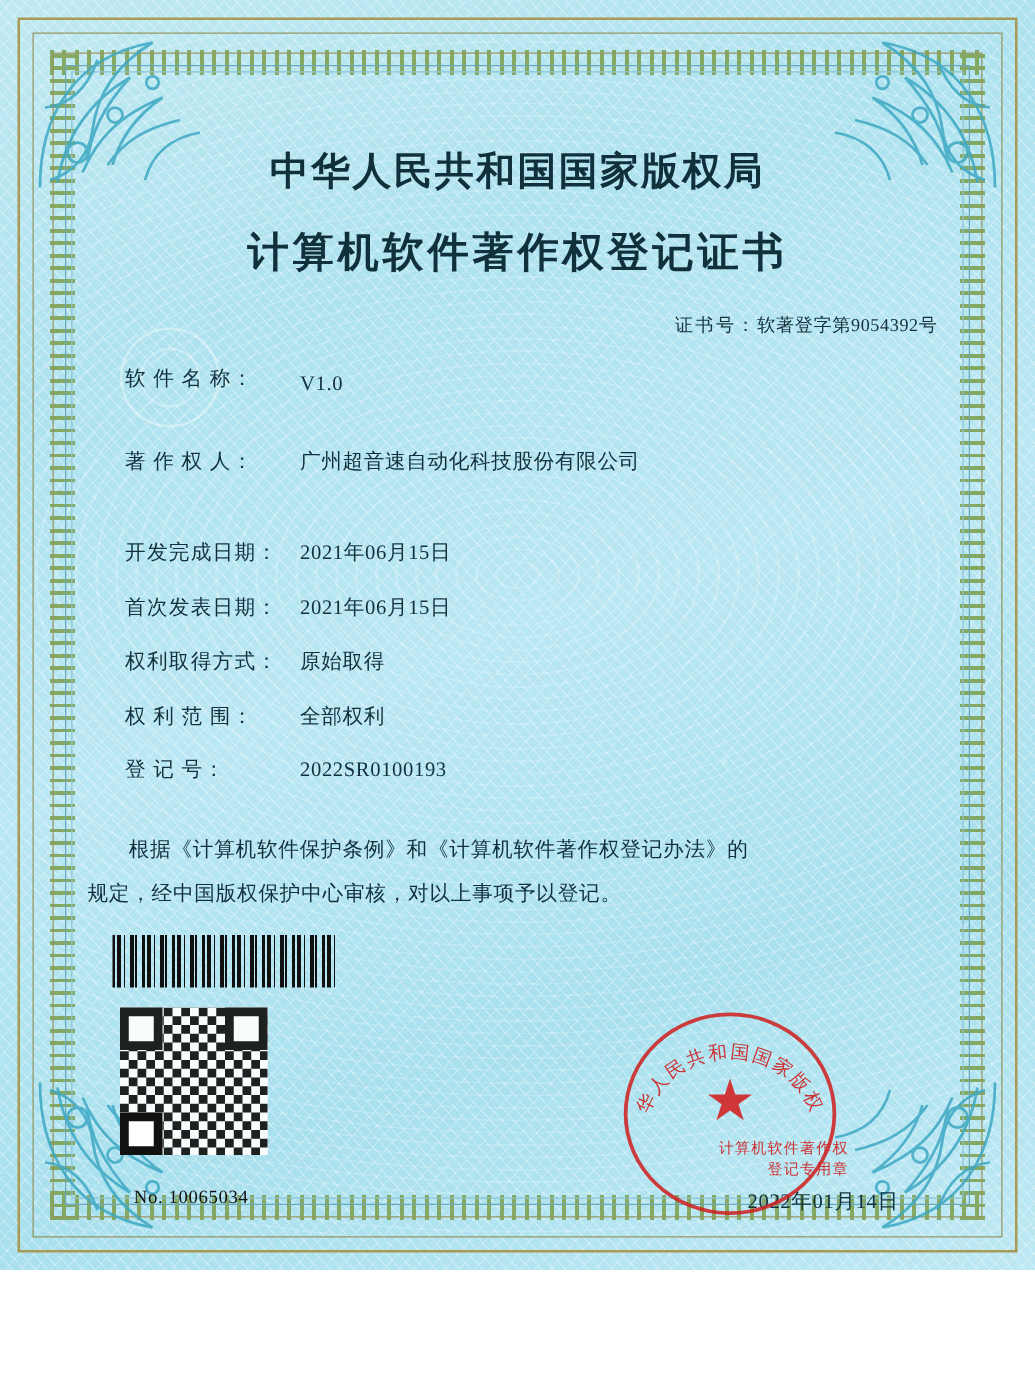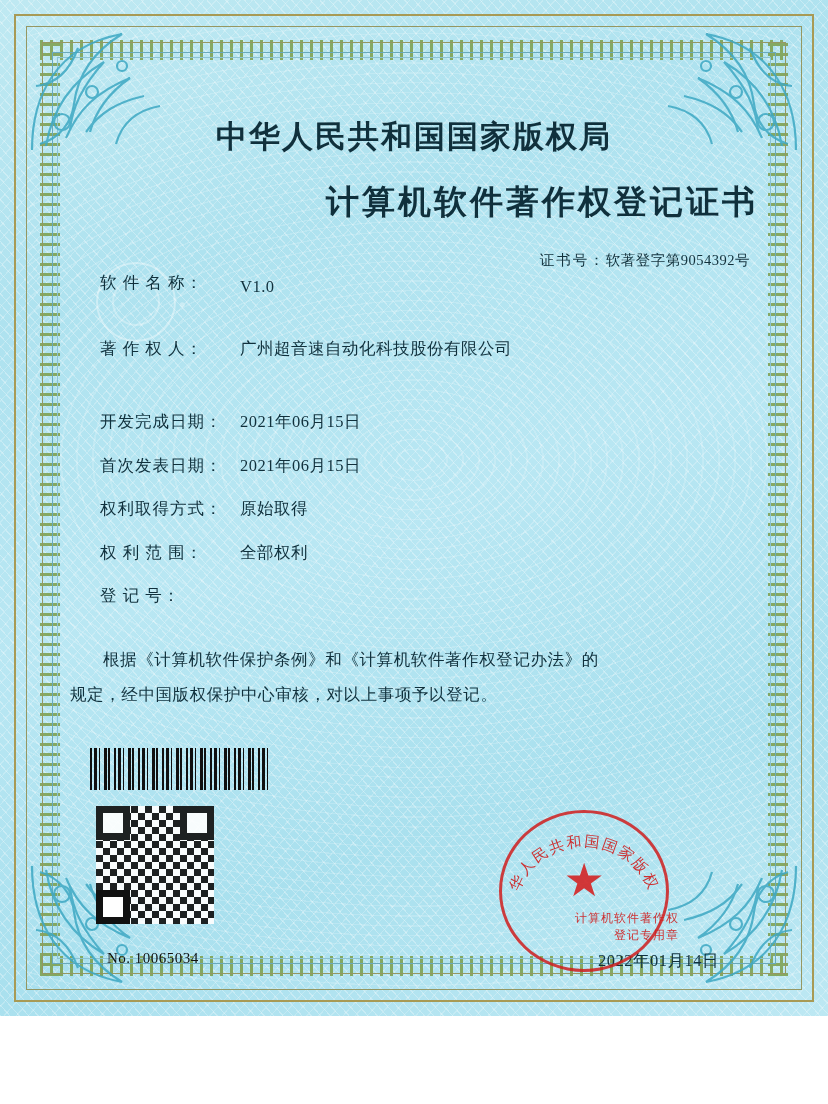--- a/index.html
+++ b/index.html
@@ -109,39 +109,40 @@
   .title-main {
     text-align: center;
     font-size: 31px;
     font-weight: bold;
     letter-spacing: 2px;
     color: #10303c;
     margin-top: 46px;
     font-family: "Liberation Serif", serif;
   }
   .title-sub {
-    text-align: right;
+    text-align: center;
     font-size: 33px;
     font-weight: bold;
     letter-spacing: 3px;
     color: #10303c;
     margin-top: 22px;
   }
 
   .cert-no {
     text-align: right;
     font-size: 14.5px;
     color: #12313c;
     margin-top: 26px;
     padding-right: 8px;
     letter-spacing: 0.5px;
   }
   .cert-no .lbl { letter-spacing: 2px; }
 
   .fields {
+    margin-top: 20px;
     padding-left: 30px;
   }
   .row {
     display: flex;
     align-items: flex-start;
     font-size: 16.5px;
     color: #10303c;
     margin-bottom: 18px;
     line-height: 1.55;
   }
@@ -422,20 +423,21 @@
         <div class="value">原始取得</div>
       </div>
 
       <div class="row">
         <div class="label sp1">权 利 范 围：</div>
         <div class="value">全部权利</div>
       </div>
 
       <div class="row">
         <div class="label sp1">登 记 号：</div>
+        <div class="value">2022SR0100193</div>
       </div>
 
     </div>
 
     <div class="para">
       <span class="p1">根据《计算机软件保护条例》和《计算机软件著作权登记办法》的</span>
       <span class="p2">规定，经中国版权保护中心审核，对以上事项予以登记。</span>
     </div>
 
   </div>

